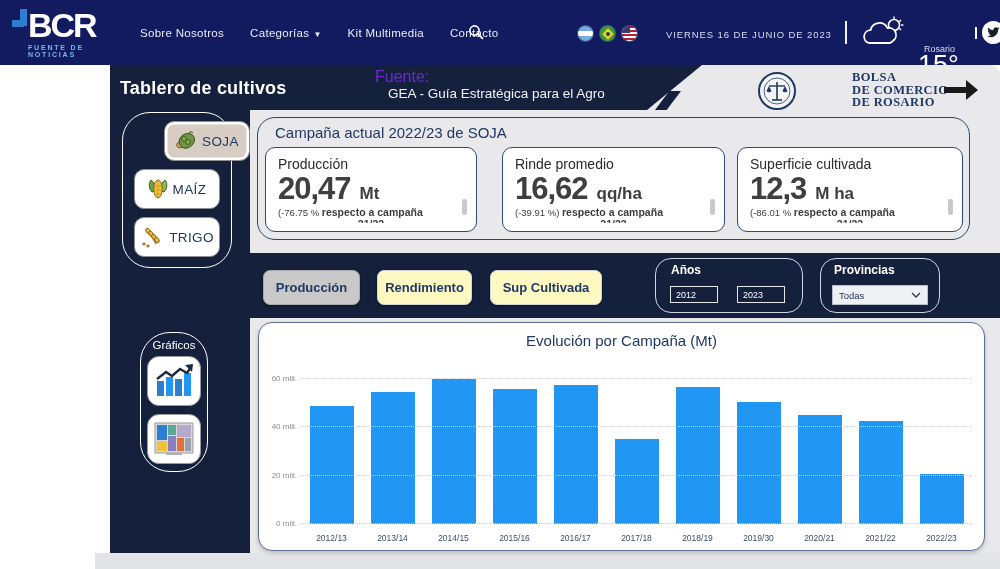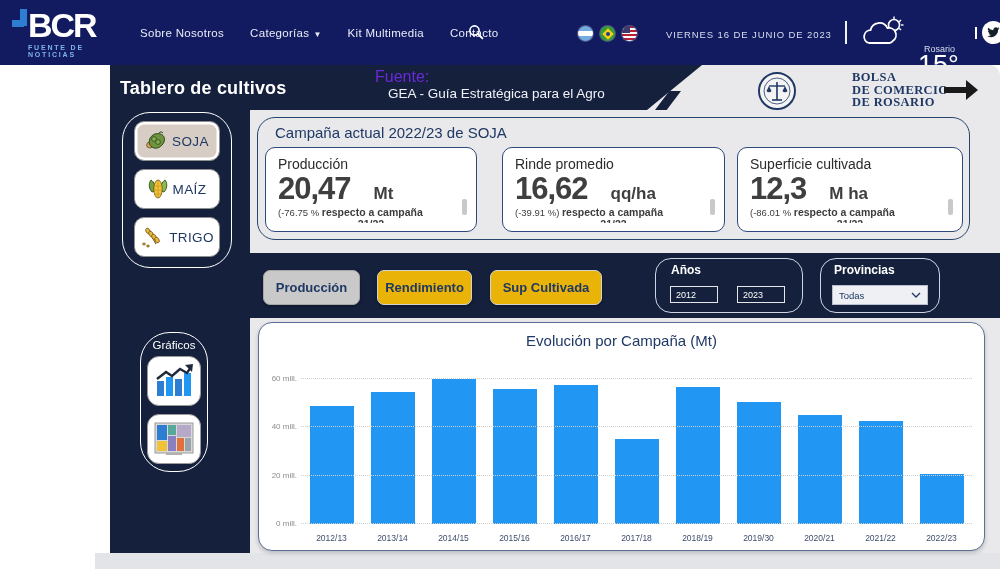--- a/index.html
+++ b/index.html
@@ -53,47 +53,47 @@
   .org-text { margin-left:7px; font-family:"Liberation Serif", serif; color:#1f3864; font-size:12.5px;
               font-weight:bold; line-height:12.5px; letter-spacing:.4px; }
   .fwd-arrow { position:absolute; left:942px; top:76px; cursor:pointer; }
 
   
   .crops-panel { position:absolute; left:122px; top:112px; width:110px; height:156px;
                  border:1.6px solid #fff; border-radius:28px; }
   .crop-btn { position:absolute; left:134px; width:86px; height:40px; background:#fff;
               border:1px solid #8f8f8f; box-shadow:inset 0 0 0 2.5px #fff; border-radius:10px;
               display:flex; align-items:center; justify-content:center; gap:5px; cursor:pointer; }
-  .crop-btn.active { background:#d7cdc5; }
+  .crop-btn.active { background:#d7cdc5;margin-left:30px; }
   .crop-label { color:#1f3864; font-size:13.5px; letter-spacing:.4px; }
   .gfx-panel { position:absolute; left:140px; top:332px; width:68px; height:140px;
                border:1.5px solid #fff; border-radius:30px; }
   .gfx-label { position:absolute; left:140px; top:339px; width:68px; text-align:center; color:#fff; font-size:11.5px; }
   .gfx-btn { position:absolute; left:147px; width:54px; height:50px; background:#fff; border:1px solid #9a9a9a;
              box-shadow:inset 0 0 0 2.5px #fff; border-radius:12px; display:flex; align-items:center;
              justify-content:center; cursor:pointer; }
 
   
   .kpi-outer { position:absolute; left:257px; top:117px; width:713px; height:123px;
                border:1.6px solid #24466e; border-radius:18px; }
   .kpi-title { position:absolute; left:275px; top:124px; color:#1f3864; font-size:15px; }
   .kpi-card { position:absolute; top:147px; height:85px; background:#fff; border:1.5px solid #2c4a7c;
               border-radius:10px; padding:8px 12px; overflow:hidden; }
   .kpi-card-title { font-size:14px; color:#2b2b2b; }
-  .kpi-value-row { display:flex; align-items:baseline; gap:23px; margin-top:1px; }
+  .kpi-value-row { display:flex; align-items:baseline; gap:9px; margin-top:1px; }
   .kpi-value { font-size:31px; font-weight:bold; color:#3f3f3f; letter-spacing:-1px; line-height:32px; }
   .kpi-unit { font-size:17px; font-weight:bold; color:#3f3f3f; }
   .kpi-delta { font-size:9.5px; color:#3d3d3d; margin-top:1px; white-space:nowrap; }
   .kpi-delta b { font-size:10.5px; }
   .kpi-line2 { height:5px; overflow:hidden; font-size:10.5px; font-weight:bold; color:#3d3d3d; text-align:center; }
   .kpi-scroll { position:absolute; right:9px; bottom:16px; width:5px; height:16px; background:#c9c9c9; border-radius:2px; cursor:pointer; }
 
   
   .mid-strip { position:absolute; left:250px; top:253px; width:750px; height:65px; background:#14203c; }
-  .tab-btn { position:absolute; top:270px; height:35px; border-radius:7px; background:#eab308; border:1px solid #d2d2d2;
+  .tab-btn { position:absolute; top:270px; height:35px; border-radius:7px; background:#fef9c3; border:1px solid #d2d2d2;
              box-shadow:0 1px 3px rgba(0,0,0,.35); color:#1f3864; font-weight:bold; font-size:13px;
              display:flex; align-items:center; justify-content:center; cursor:pointer; }
   .tab-btn.active { background:#c9c9c9; border:1px solid #a8a8a8; }
   .filter-panel { position:absolute; top:258px; height:55px; border:1.4px solid #cfd5e3; border-radius:16px; }
   .filter-label { position:absolute; color:#fff; font-size:12px; font-weight:bold; }
   .year-input { position:absolute; top:286px; width:48px; height:17px; background:transparent;
                 border:1px solid #e6e6e6; color:#fff; font-size:9px; padding:0 5px;
                 font-family:"Liberation Sans", sans-serif; }
   .prov-select { position:absolute; left:832px; top:285px; width:96px; height:20px; background:#eef0f4;
                  border:1px solid #b9bfd0; display:flex; align-items:center; justify-content:space-between;

